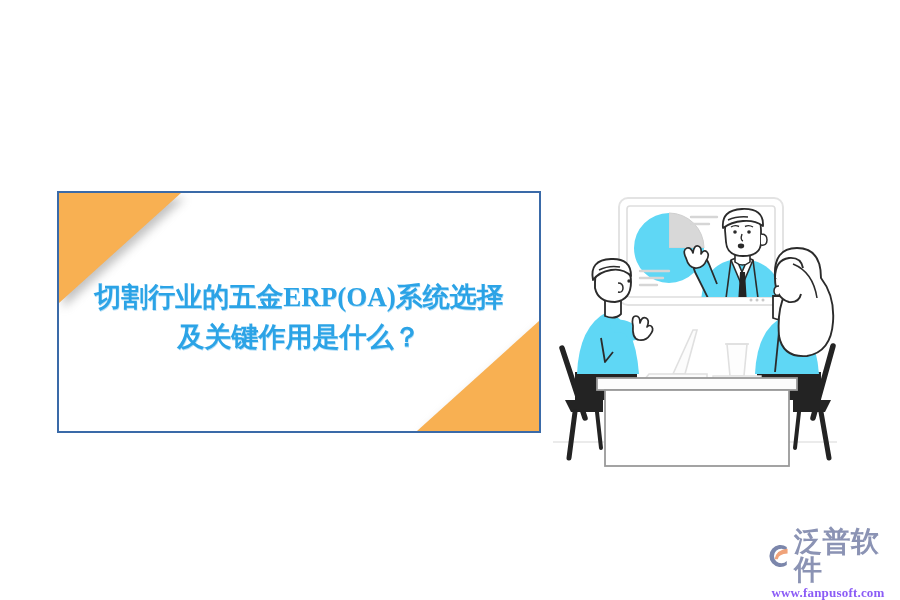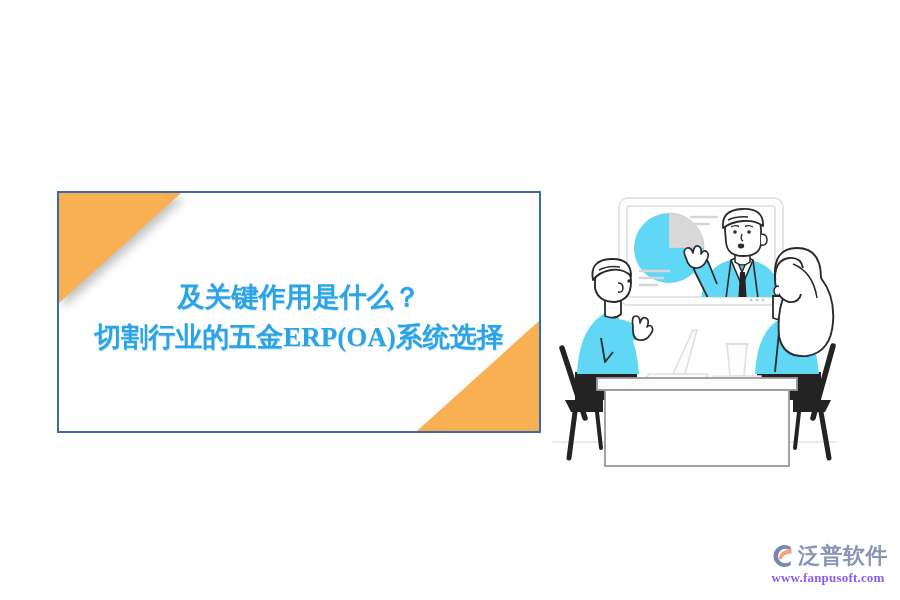--- a/index.html
+++ b/index.html
@@ -115,21 +115,21 @@
     gap: 4px;
   }
   .wm-mark {
     width: 26px;
     height: 26px;
     flex: 0 0 26px;
   }
   .wm-name {
     font-family: "Liberation Sans", sans-serif;
     font-weight: 700;
-    font-size: 22px;
+    font-size: 28px;
     color: #8b93b4;
     letter-spacing: 0.5px;
     line-height: 1;
   }
   .wm-url {
     margin-top: 2px;
     font-family: "Liberation Serif", serif;
     font-weight: 700;
     font-size: 13px;
     color: #8b5cf6;
@@ -143,22 +143,22 @@
 <div id="canvas">
 
   <div class="title-card">
     <div class="card-inner">
 
       <div class="corner-wedge corner-tl"></div>
 
       <div class="corner-wedge corner-br"></div>
 
       <div class="title-text">
+        <span class="title-line title-line-1">切割行业的五金ERP(OA)系统选择</span>
         <span class="title-line title-line-2">及关键作用是什么？</span>
-        <span class="title-line title-line-1">切割行业的五金ERP(OA)系统选择</span>
       </div>
 
     </div>
   </div>
 
   <div class="illustration">
     <svg viewBox="0 0 330 290" xmlns="http://www.w3.org/2000/svg">
 
       <defs>
         <clipPath id="screenClip">

